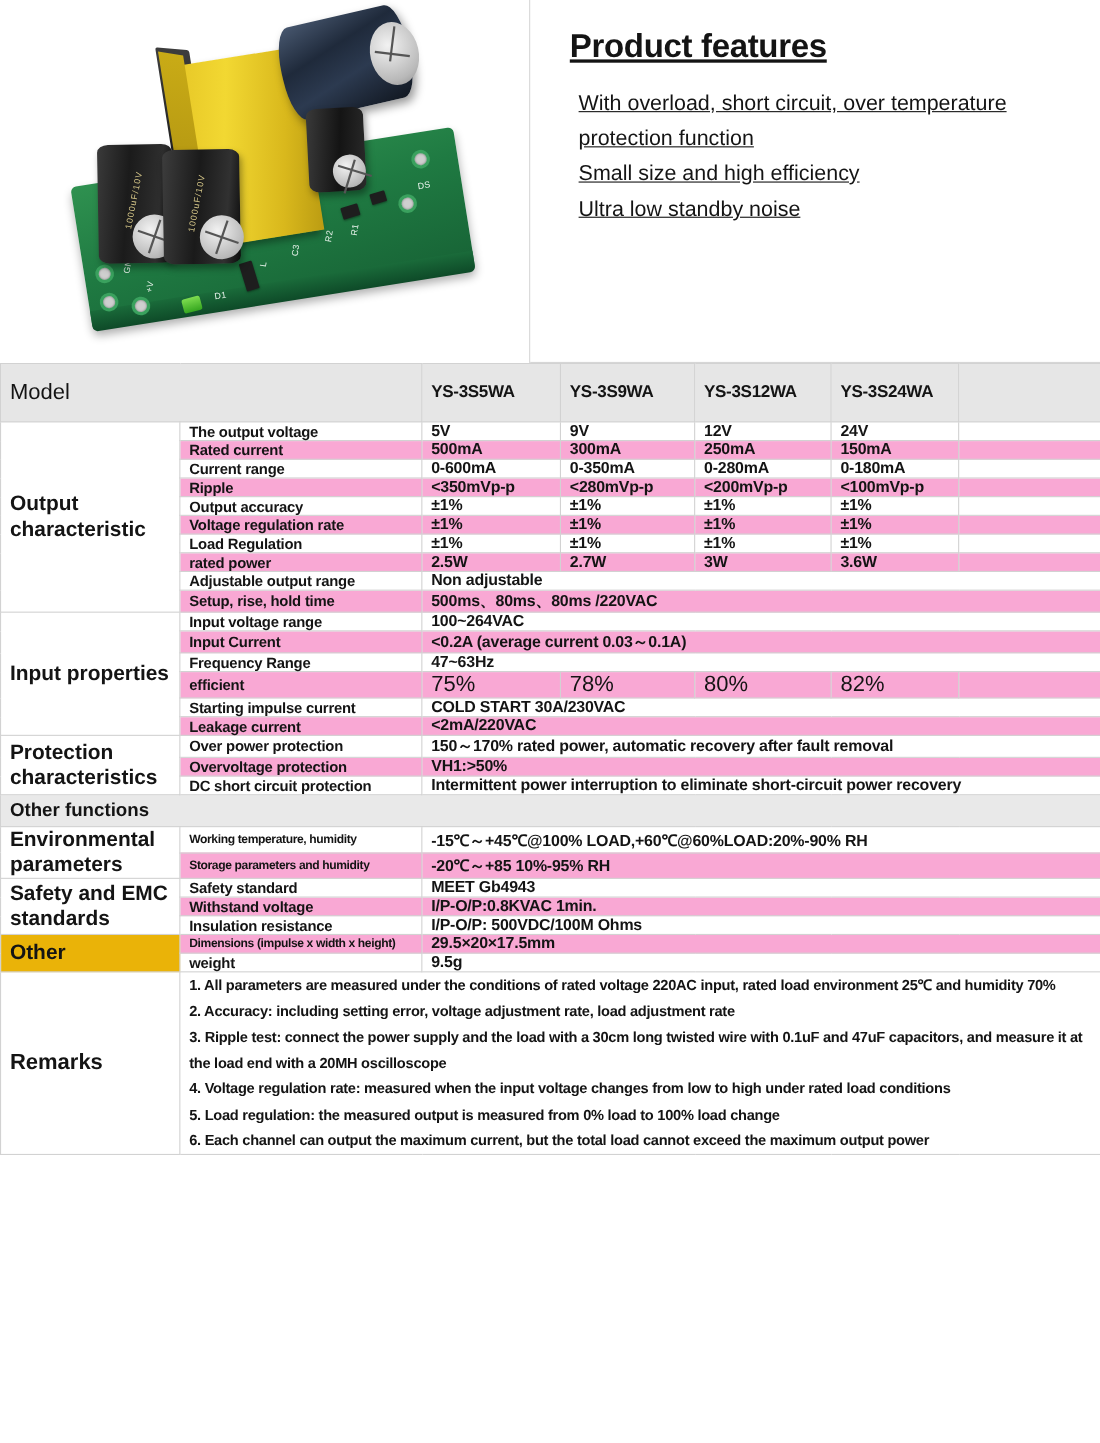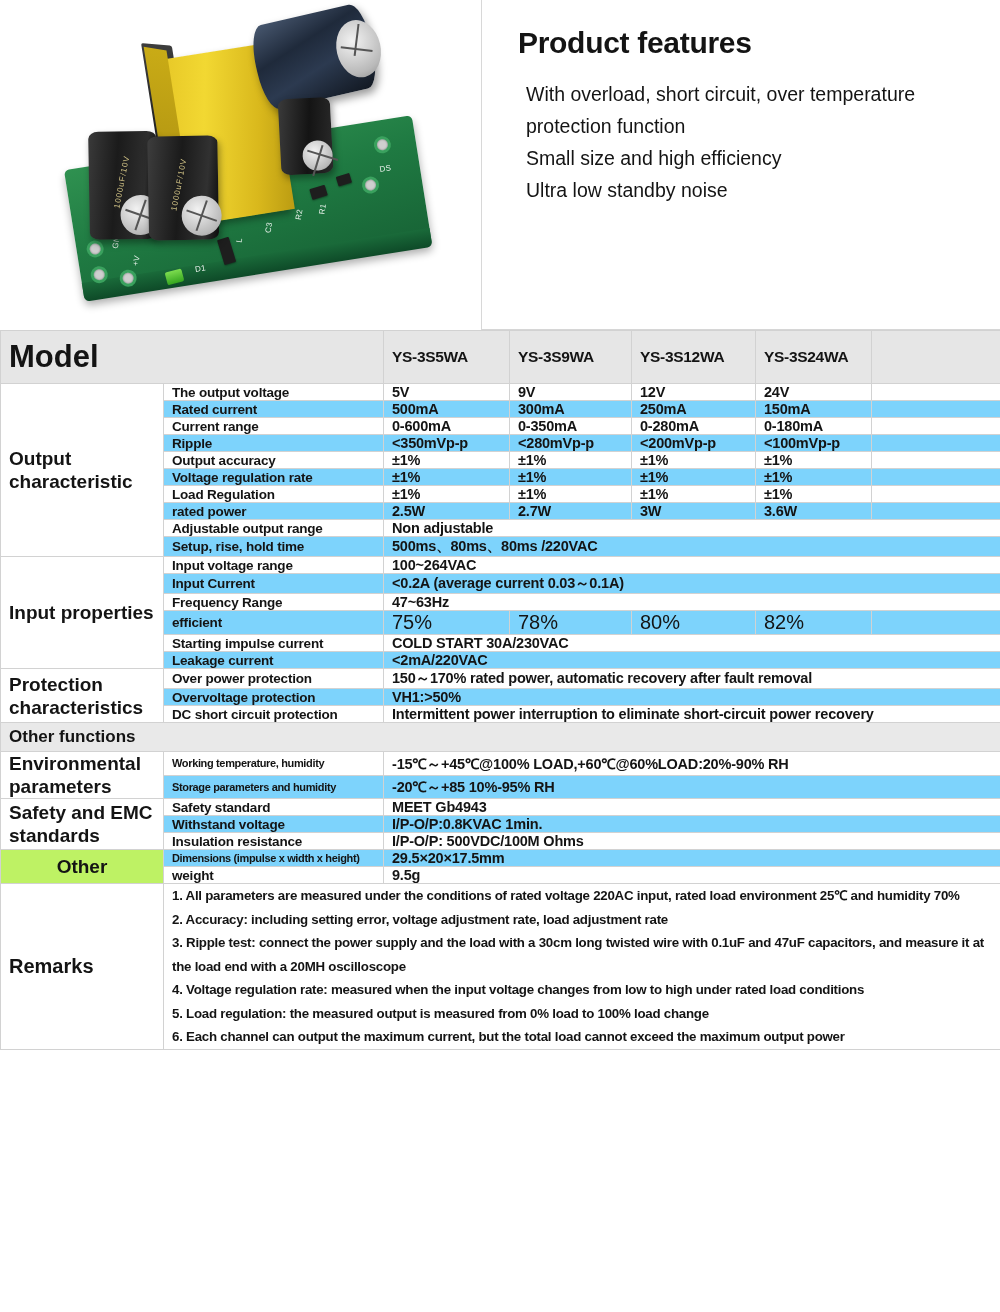--- a/index.html
+++ b/index.html
@@ -24,20 +24,21 @@
   .photo-pane {
     width: 482px; height: 330px;
     position: relative;
     border-right: 1px solid #d8d8d8;
     background: #ffffff;
     overflow: hidden;
   }
   .features-pane {
     flex: 1; height: 330px;
     padding: 26px 20px 0 36px;
+    text-decoration: underline;
   }
   .features-title {
     font-size: 30px; font-weight: bold;
     letter-spacing: -0.3px;
     margin: 0 0 18px 0;
   }
   .feature-line {
     font-size: 19.5px;
     line-height: 32px;
     white-space: nowrap;
@@ -177,22 +178,22 @@
     border-collapse: collapse;
     table-layout: fixed;
     font-size: 13px;
   }
   table.spec td {
     border: 1px solid #d2d2d2;
     padding: 0 8px;
     vertical-align: middle;
     background: #ffffff;
   }
-  tr.shade td { background: #7dd3fc; }
-  tr.shade td.sect { background: #bef264; text-align: center; }
+  tr.shade td { background: #f9a8d4; }
+  tr.shade td.sect { background: #eab308; }
 
   td.sect {
     font-size: 19px;
     font-weight: bold;
     line-height: 23px;
     padding-left: 14px;
     vertical-align: middle;
     text-align: left;
   }
   td.param {
@@ -215,22 +216,22 @@
     font-size: 20px;
     font-weight: normal;
     letter-spacing: 0;
   }
 
   tr.hdr td {
     background: #e6e6e6;
     height: 53px;
   }
   td.model-label {
-    font-size: 31px;
-    font-weight: bold;
+    font-size: 20px;
+    font-weight: normal;
     padding-left: 36px;
   }
   td.model-name {
     font-size: 15.5px;
     font-weight: bold;
     letter-spacing: -0.3px;
     text-align: left;
     padding-left: 9px;
   }
   td.otherfn {

